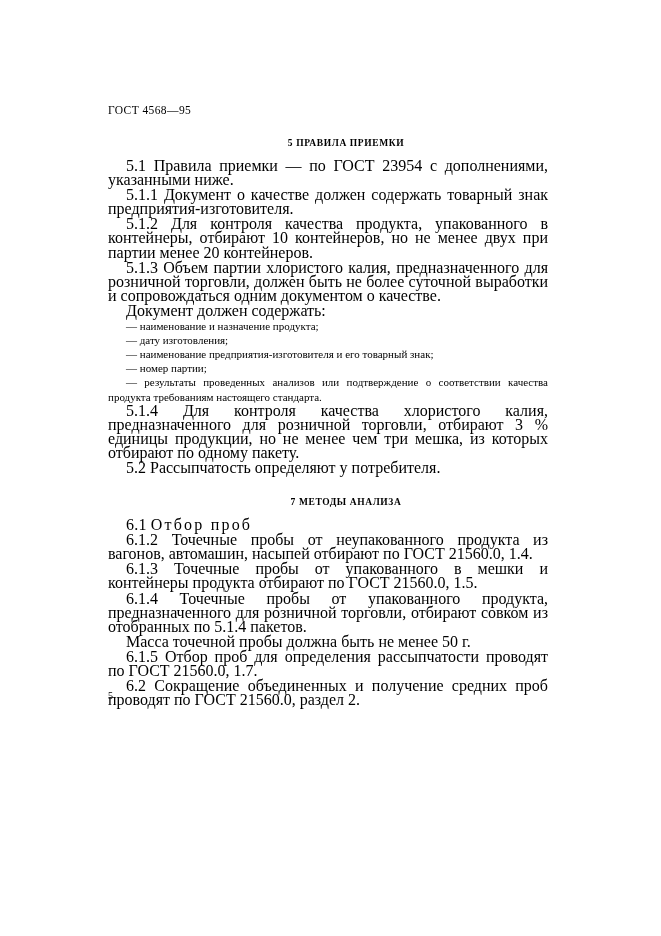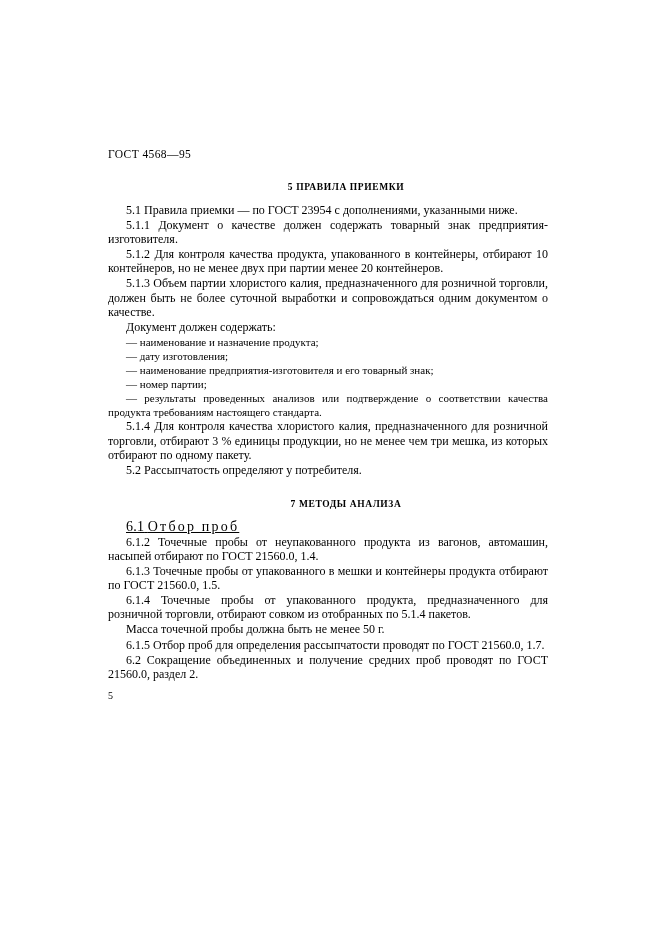--- a/index.html
+++ b/index.html
@@ -14,61 +14,59 @@
     background: #ffffff;
     font-family: "Liberation Serif", serif;
     color: #000000;
     overflow: hidden;
   }
   .content {
     position: absolute;
     left: 108px;
     top: 104px;
     width: 440px;
-    margin-top: 44px;
   }
   .doc-header {
     font-family: "Liberation Serif", serif;
     font-size: 11.5px;
     letter-spacing: 0.4px;
     margin-bottom: 22px;
   }
   .section-title {
     font-size: 9.5px;
     font-weight: bold;
     letter-spacing: 0.6px;
     margin: 0 0 11px 36px;
     text-align: center;
   }
   .section-title.second {
     margin-top: 22px;
   }
   p.para {
     margin: 0 0 1px 0;
-    font-size: 12px;
+    font-size: 16px;
     line-height: 14.1px;
     text-align: justify;
     text-indent: 18px;
     -webkit-hyphens: none;
     hyphens: none;
   }
   p.dash {
     margin: 0;
     font-size: 11px;
     line-height: 14.1px;
     text-align: justify;
     text-indent: 18px;
   }
   .subhead {
-    font-size: 14px;
+    font-size: 16px;
     line-height: 14.1px;
     text-indent: 18px;
     letter-spacing: 0.2px;
     margin: 10px 0 1px 0;
-    text-decoration: underline;
   }
   .subhead .spaced {
     letter-spacing: 2.2px;
   }
   .page-number {
     position: absolute;
     left: 108px;
     top: 690px;
     font-size: 10px;
   }

